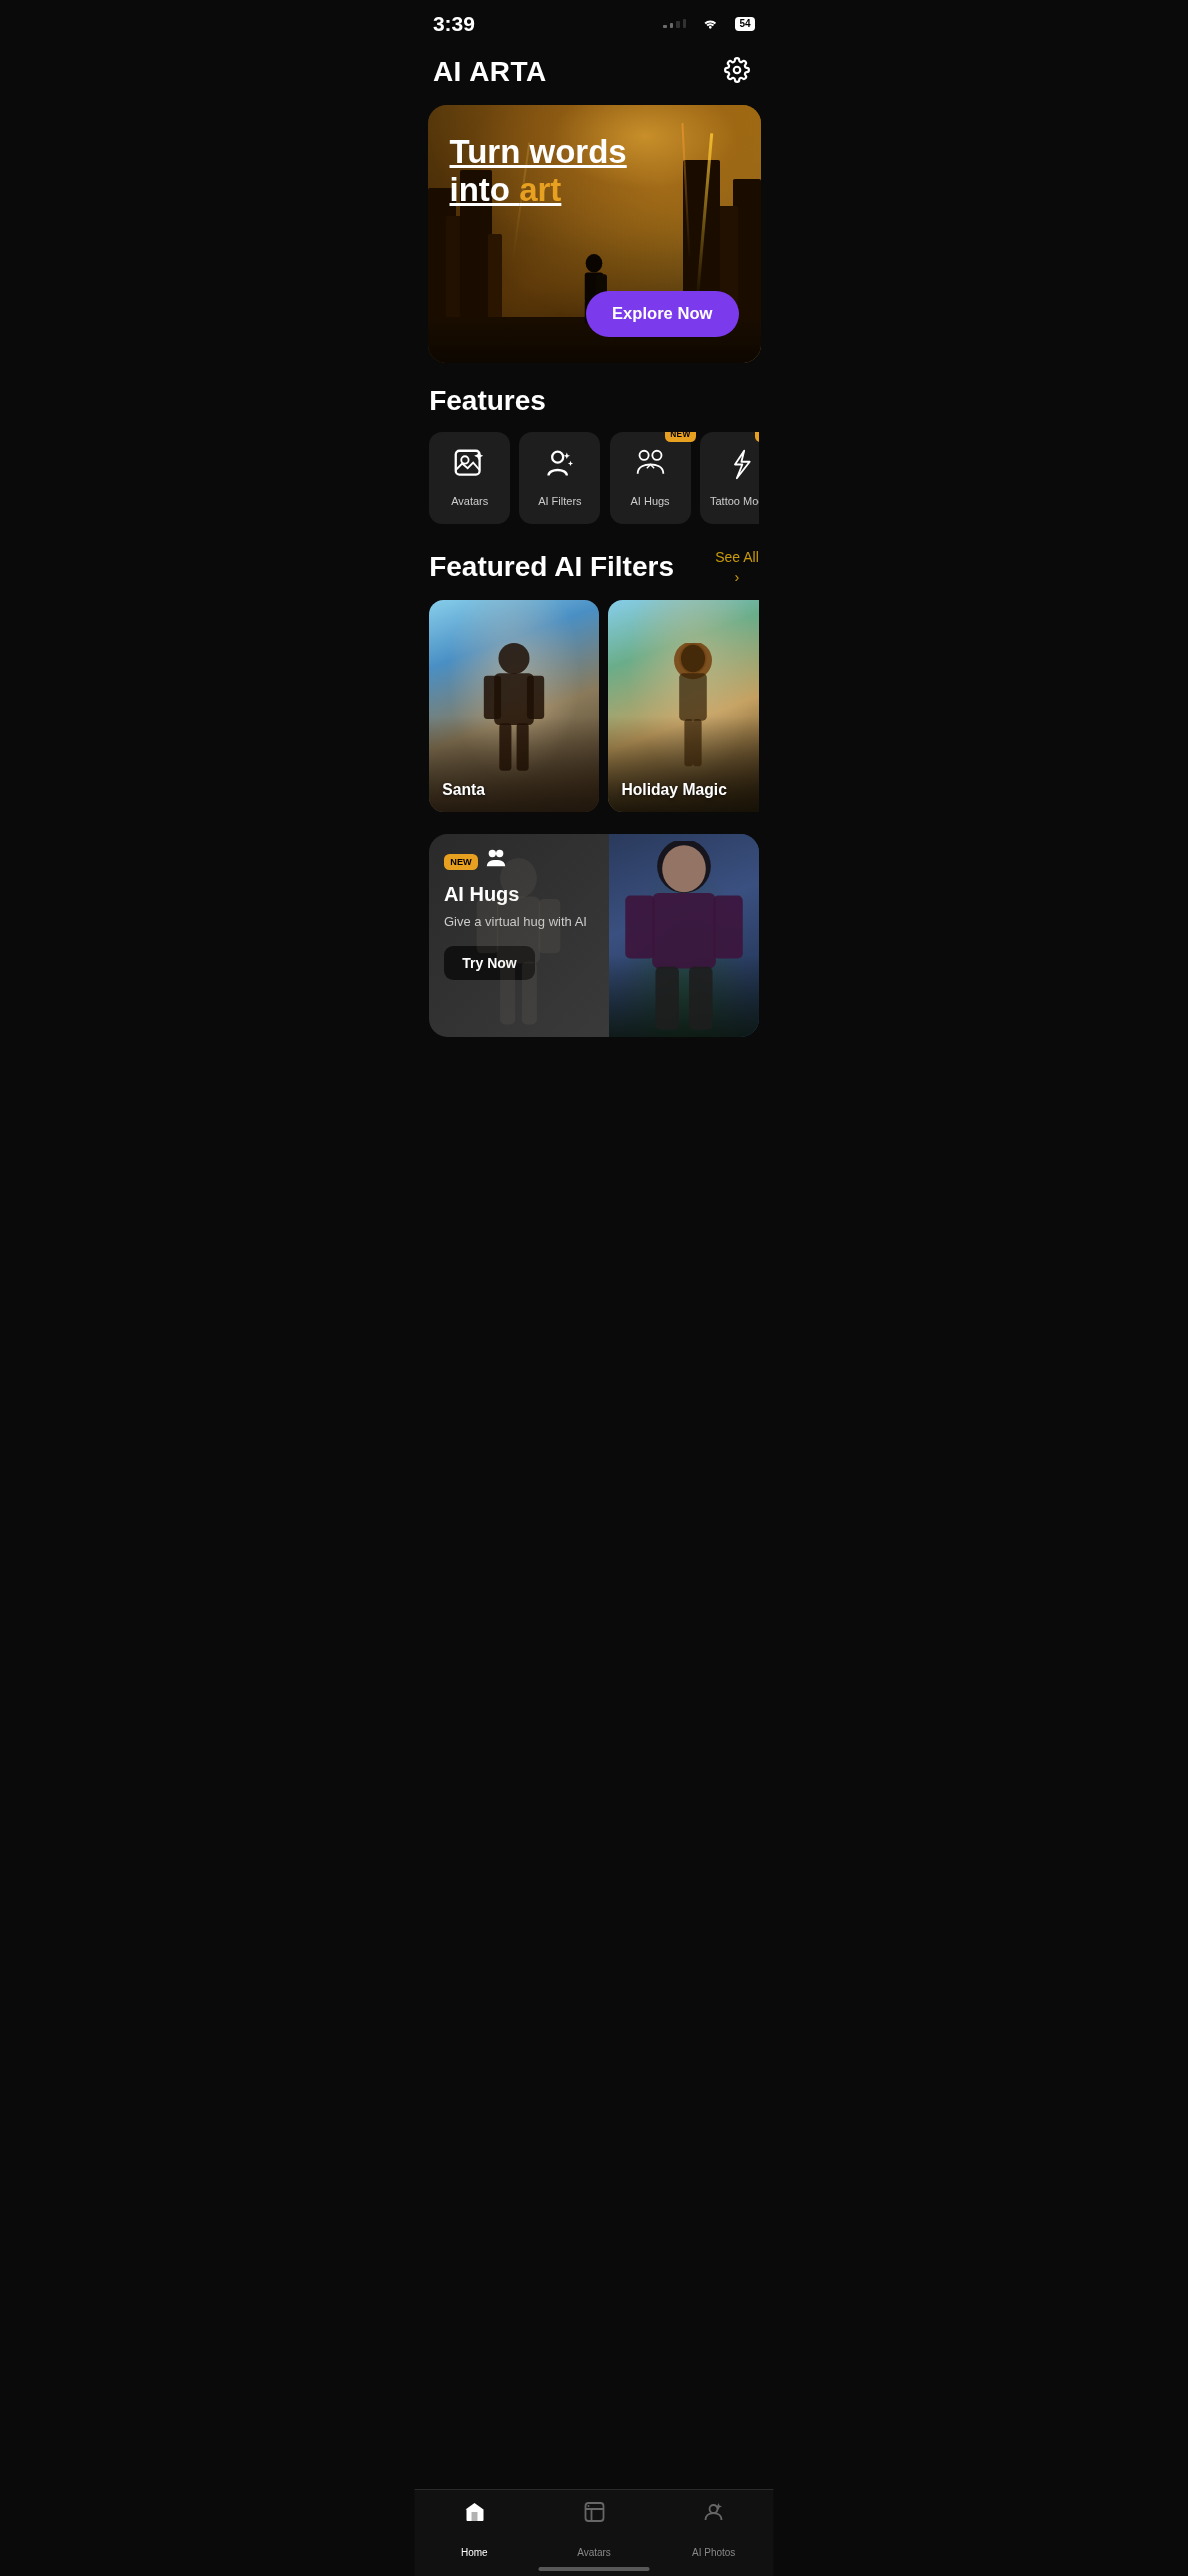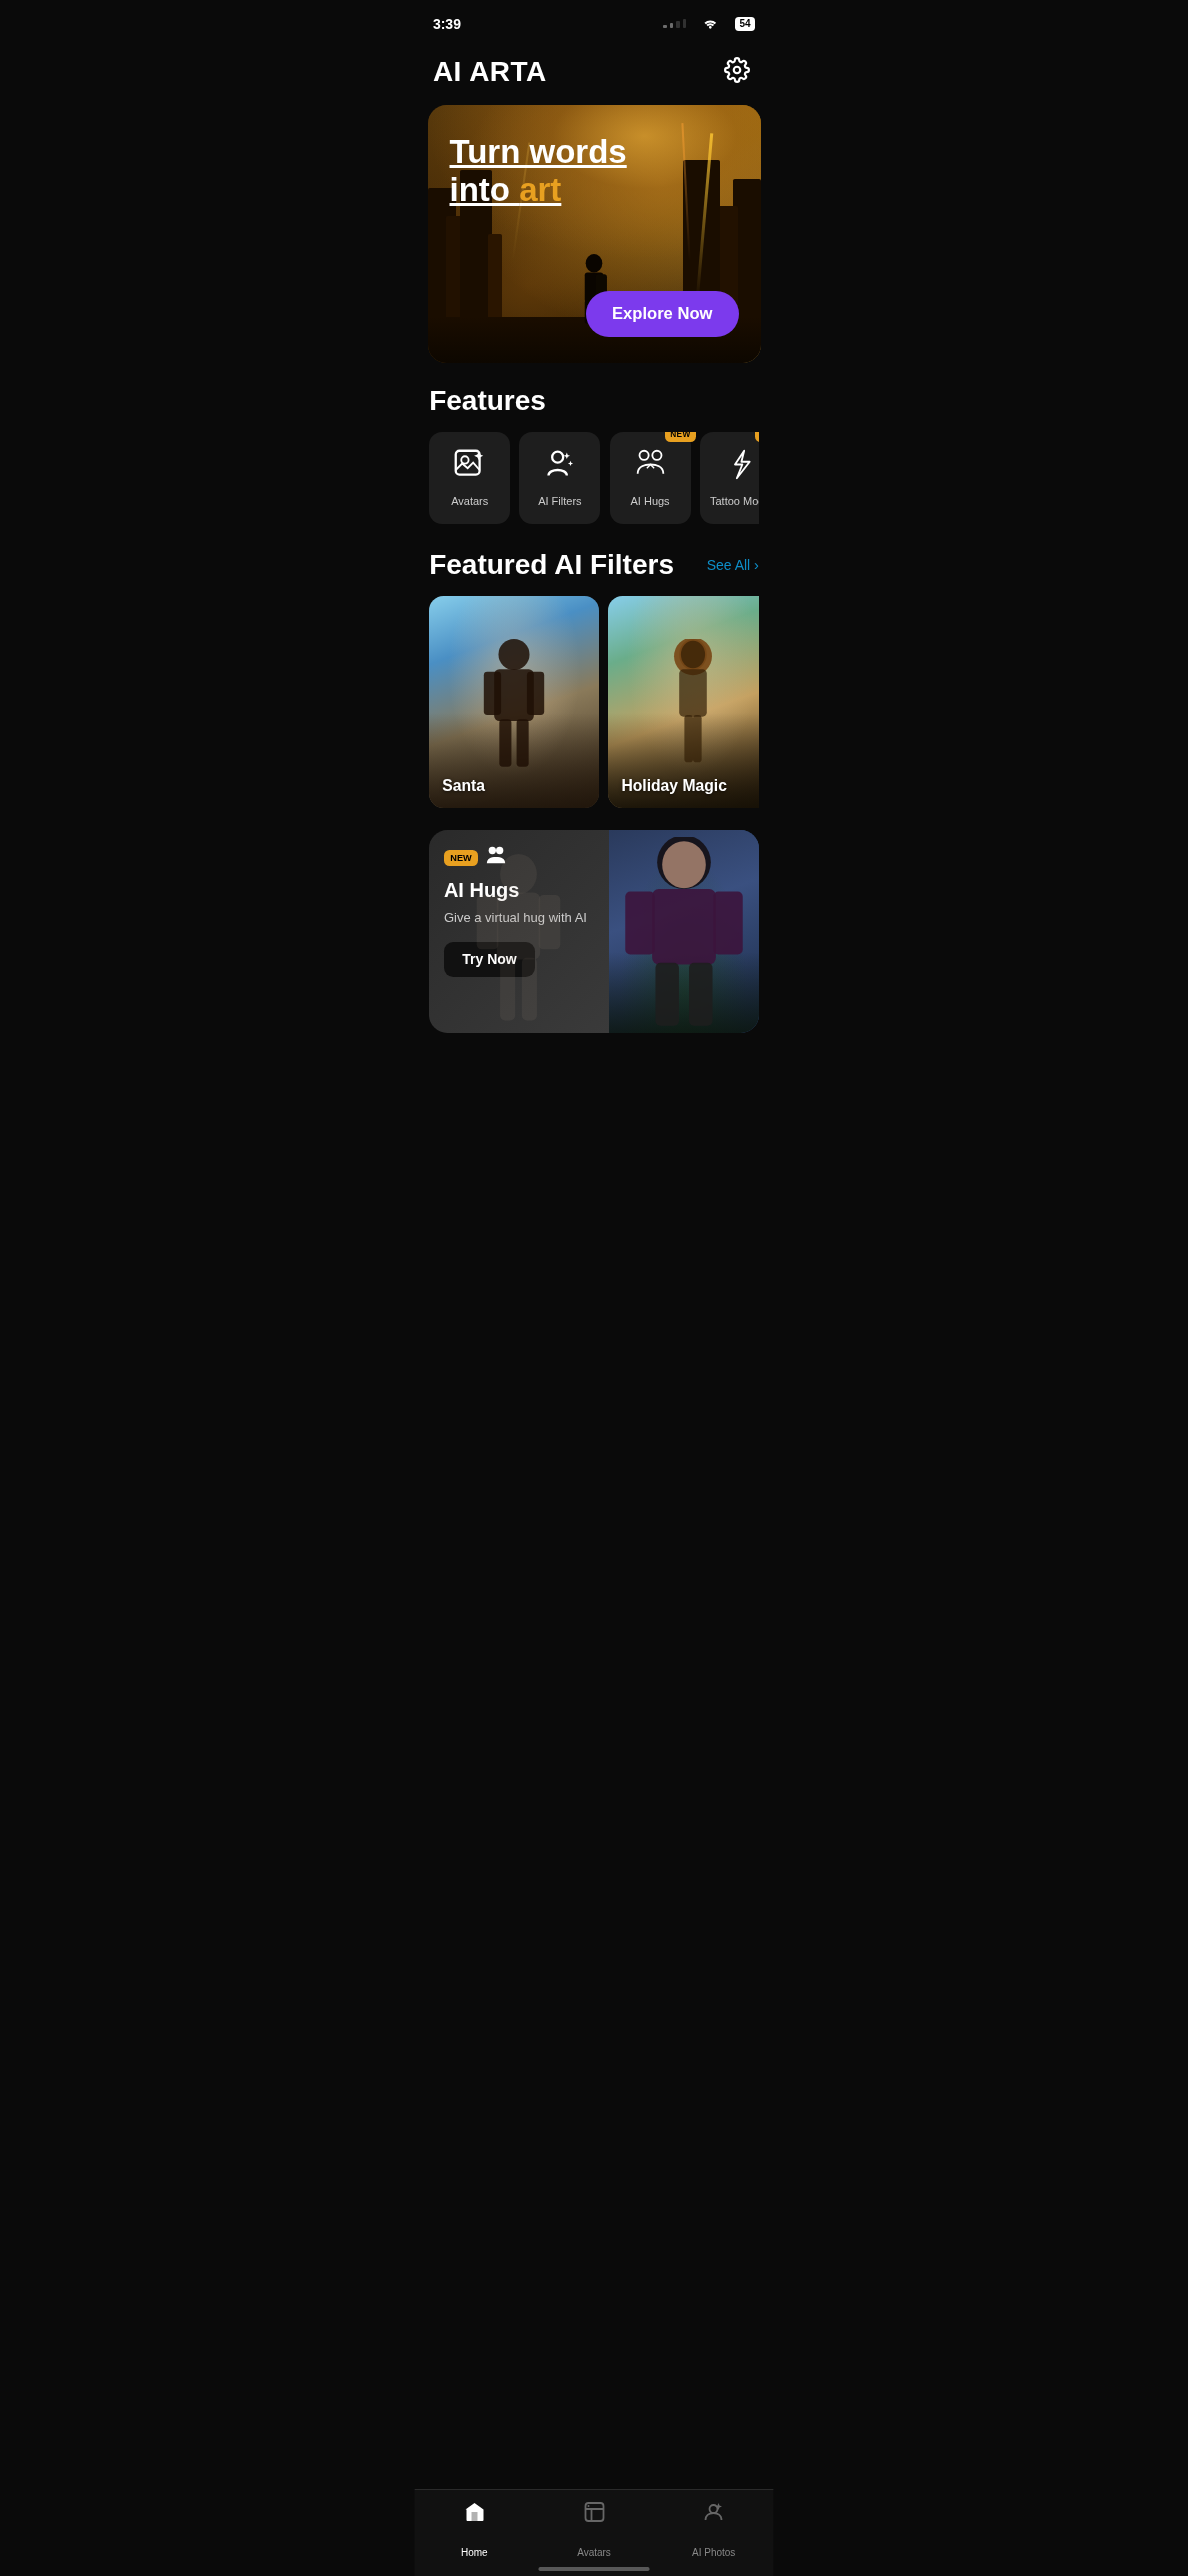--- a/index.html
+++ b/index.html
@@ -17,21 +17,21 @@
 
     
     .status-bar {
       display: flex;
       justify-content: space-between;
       align-items: center;
       padding: 11px 18.4px 7.4px;
       height: 44px;
     }
     .status-time {
-      font-size: 14px;
+      font-size: 21px;
       font-weight: 600;
       color: #fff;
     }
     .status-icons {
       display: flex;
       align-items: center;
       gap: 16px;
     }
     .signal-dots {
       display: flex;
@@ -145,26 +145,27 @@
       align-items: center;
       margin-bottom: 14.7px;
     }
     .section-title {
       font-size: 28px;
       font-weight: 700;
       color: #fff;
     }
     .see-all {
       font-size: 14px;
-      color: #0ea5e9;
+      color: #eab308;
       cursor: pointer;
       display: flex;
       align-items: center;
       gap: 3.7px;
       opacity: 0.85;
+      flex-direction: column;
     }
 
     
     .features-row {
       display: flex;
       gap: 9.2px;
       overflow-x: auto;
       scrollbar-width: none;
       padding-bottom: 3.7px;
     }

